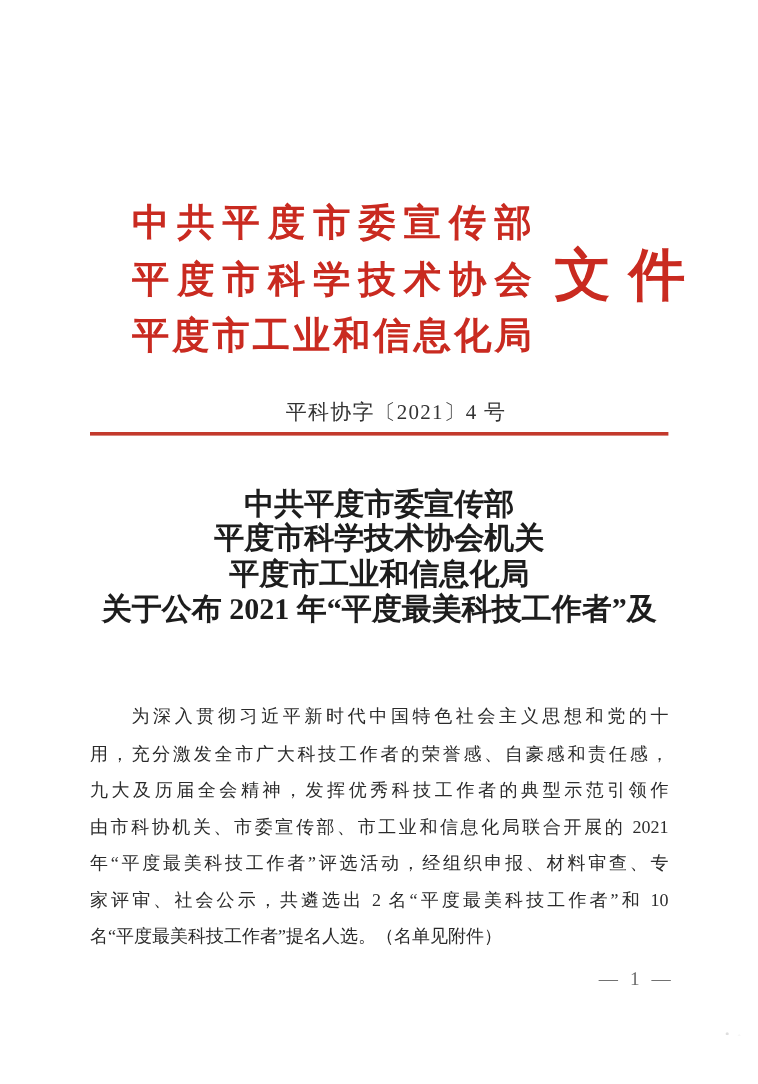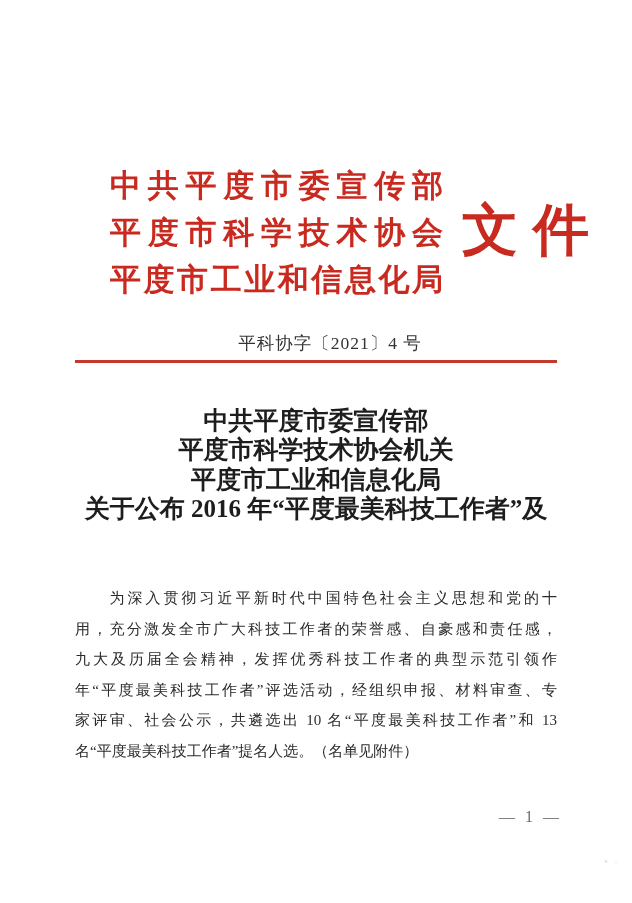--- a/index.html
+++ b/index.html
@@ -34,21 +34,21 @@
     text-justify: inter-character;
   }
 
   
   .doc-type {
     position: absolute;
     left: 462px;
     top: 201px;
     color: var(--header-red, #c92a20);
     font-weight: bold;
-    font-size: 56px;
+    font-size: 47px;
     line-height: 58px;
     letter-spacing: 15px;
     white-space: nowrap;
   }
 
   
   .doc-number {
     position: absolute;
     left: 14px;
     top: 331px;
@@ -157,29 +157,30 @@
   <div class="doc-type">文件</div>
 
   <div class="doc-number">平科协字〔2021〕4 号</div>
 
   <div class="red-rule"></div>
 
   <div class="title-block">
     <div class="title-line">中共平度市委宣传部</div>
     <div class="title-line">平度市科学技术协会机关</div>
     <div class="title-line">平度市工业和信息化局</div>
-    <div class="title-line">关于公布 2016 年“平度最美科技工作者”及</div>
+    <div class="title-line">关于公布 2021 年“平度最美科技工作者”及</div>
   </div>
 
   <div class="body-block">
     <div class="body-line first">为深入贯彻习近平新时代中国特色社会主义思想和党的十</div>
     <div class="body-line">用，充分激发全市广大科技工作者的荣誉感、自豪感和责任感，</div>
     <div class="body-line">九大及历届全会精神，发挥优秀科技工作者的典型示范引领作</div>
+    <div class="body-line">由市科协机关、市委宣传部、市工业和信息化局联合开展的 2021</div>
     <div class="body-line">年“平度最美科技工作者”评选活动，经组织申报、材料审查、专</div>
-    <div class="body-line">家评审、社会公示，共遴选出 10 名“平度最美科技工作者”和 13</div>
+    <div class="body-line">家评审、社会公示，共遴选出 2 名“平度最美科技工作者”和 10</div>
     <div class="body-line last">名“平度最美科技工作者”提名人选。（名单见附件）</div>
   </div>
 
   <div class="page-number">— 1 —</div>
 
   <div class="watermark">
     <span class="wm-icon">
       <svg width="30" height="30" viewBox="0 0 30 30" xmlns="http://www.w3.org/2000/svg">
         <circle cx="15" cy="17" r="8.5" fill="none" stroke="currentColor" stroke-width="2"></circle>
         <circle cx="6.5" cy="9" r="1.6" fill="currentColor"></circle>

